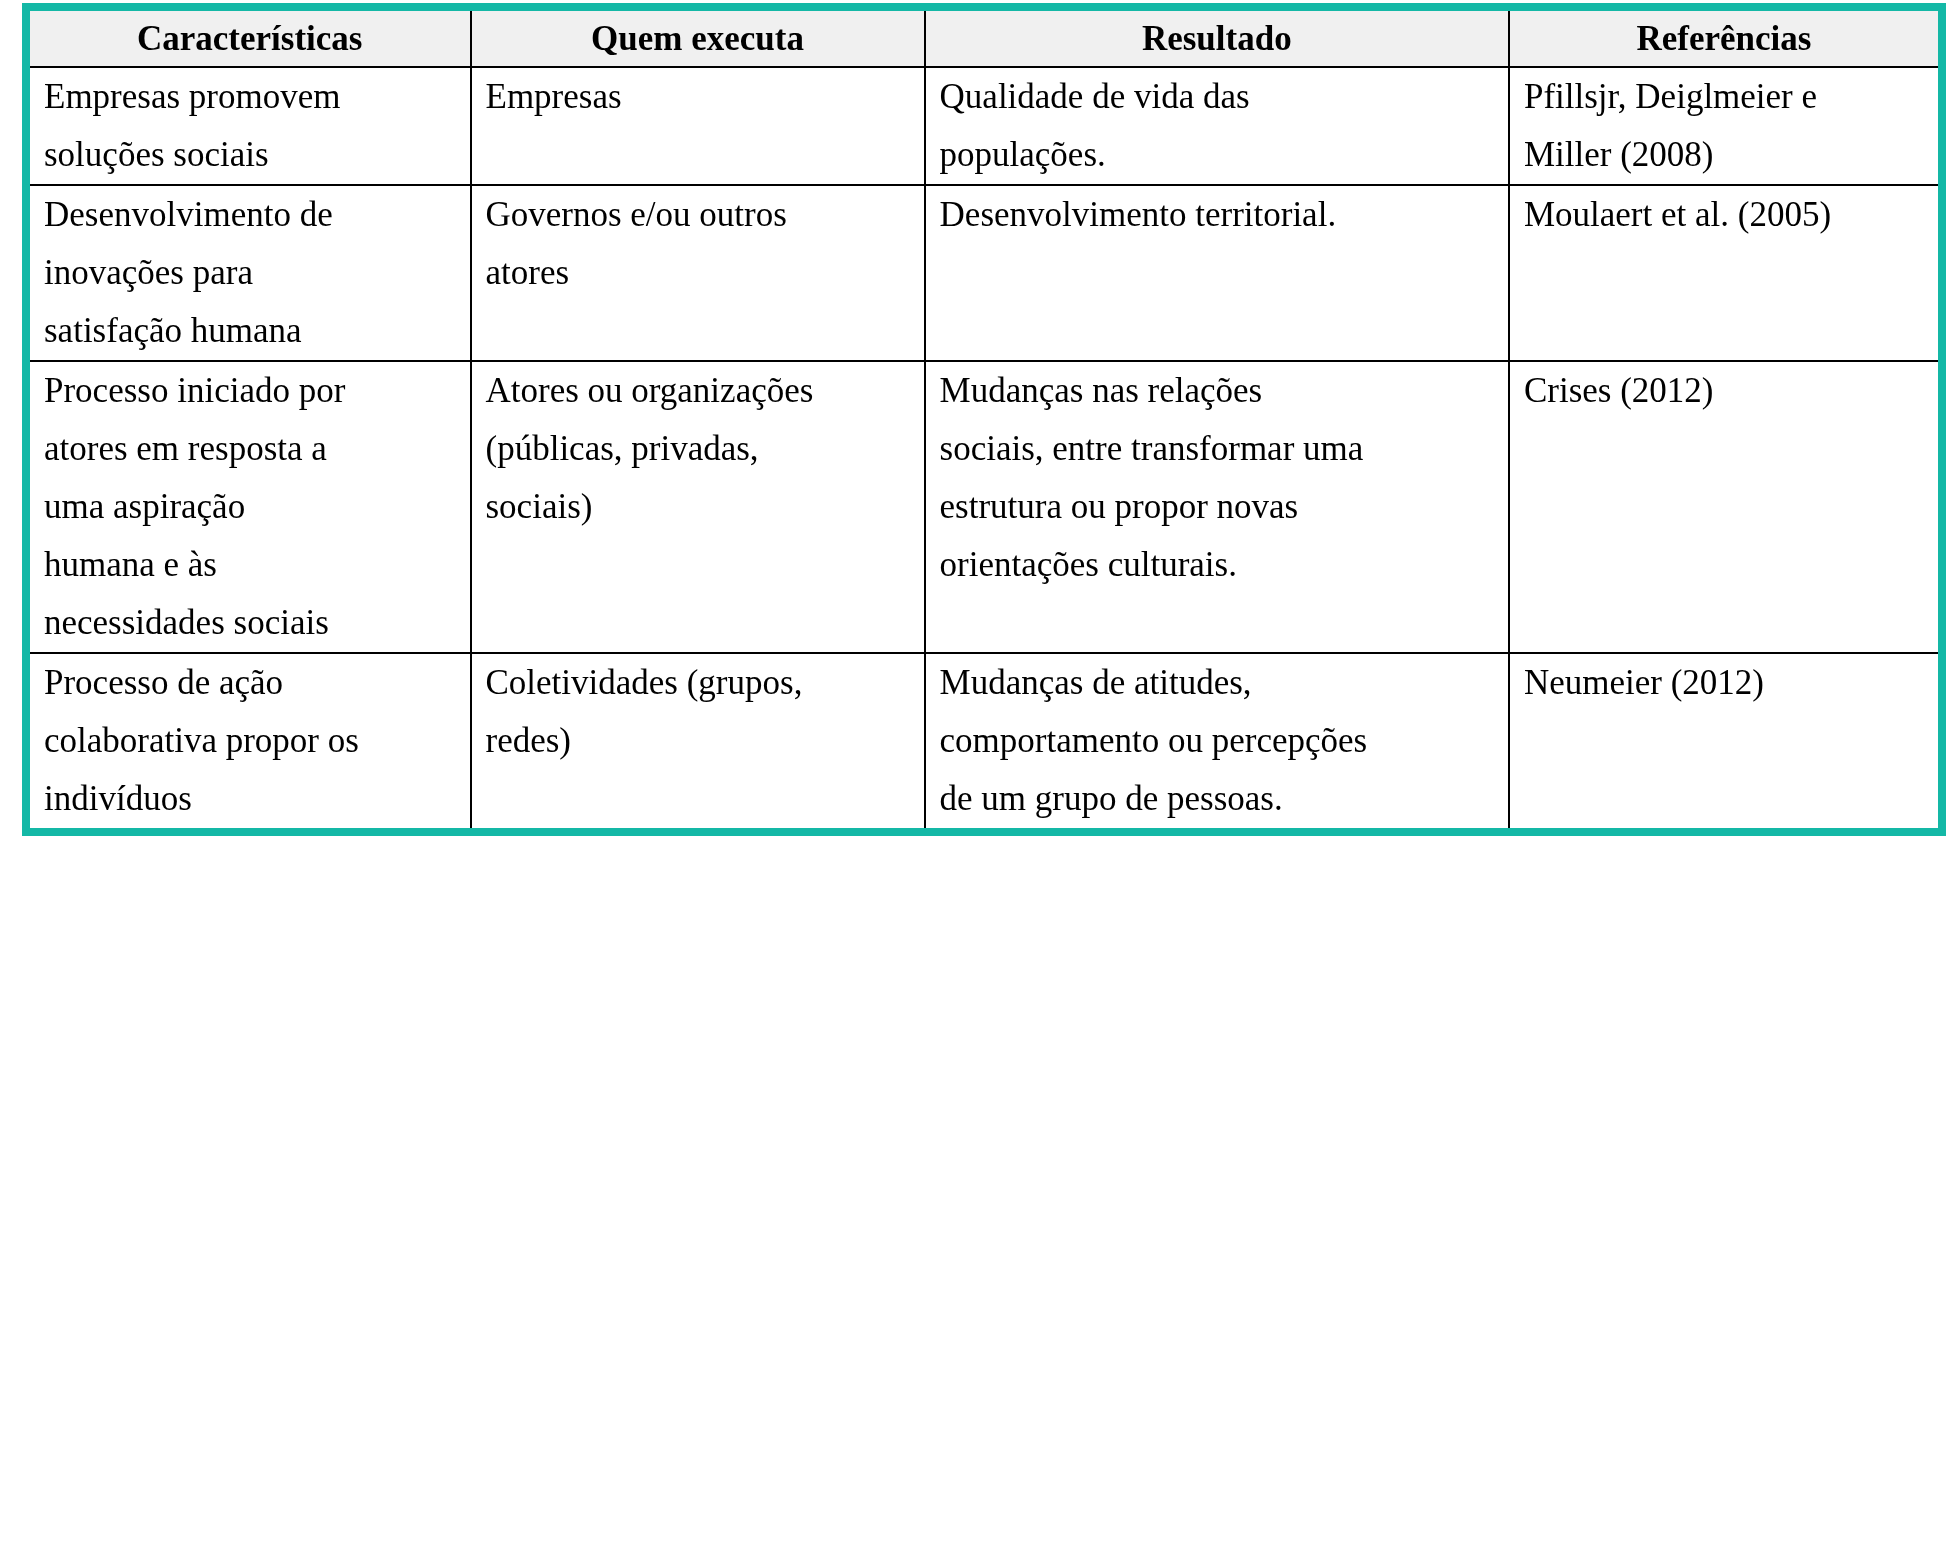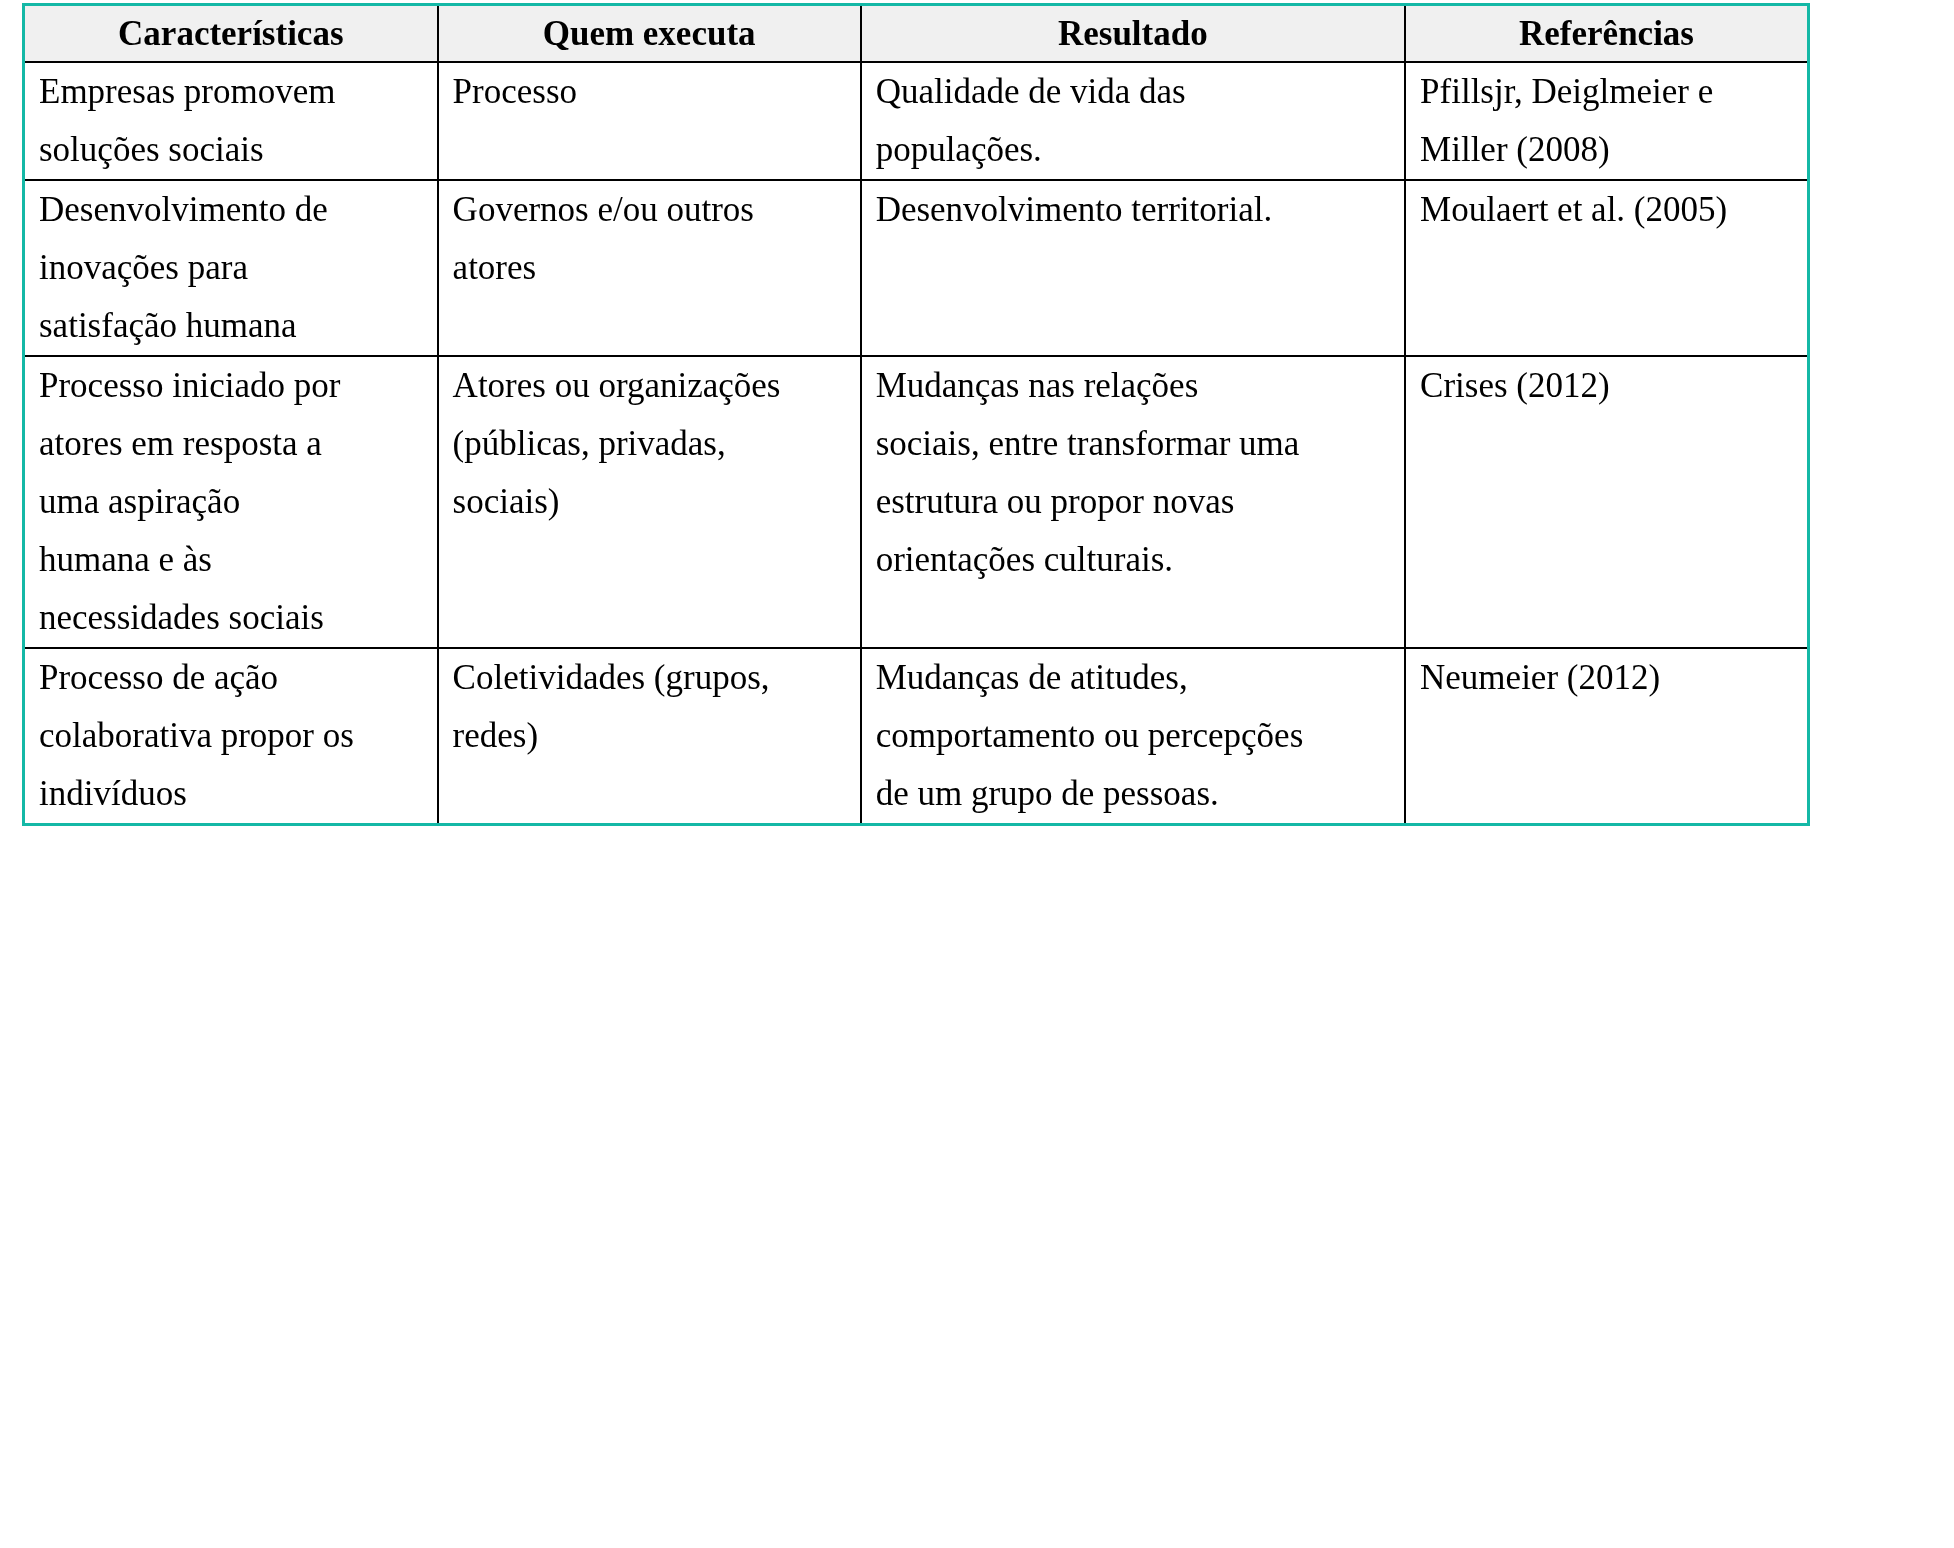--- a/index.html
+++ b/index.html
@@ -12,23 +12,23 @@
     height: 1548px;
     font-family: "Liberation Serif", "DejaVu Serif", serif;
     color: #000000;
     box-sizing: border-box;
   }
   .table-wrap {
     padding: 3px 0 0 22px;
   }
   table.doc-table {
     border-collapse: collapse;
-    width: 1788px;
+    width: 1924px;
     table-layout: fixed;
-    border: 3px solid #14b8a6;
+    border: 8px solid #14b8a6;
   }
   table.doc-table th,
   table.doc-table td {
     border: 2px solid #000000;
     vertical-align: top;
     font-size: 35px;
     line-height: 58px;
     padding: 0 10px 0 14px;
     white-space: pre-line;
     overflow: hidden;
@@ -67,21 +67,21 @@
         <th>Características</th>
         <th>Quem executa</th>
         <th>Resultado</th>
         <th>Referências</th>
       </tr>
     </thead>
     <tbody>
         <tr>
           <td>Empresas promovem
 soluções sociais</td>
-          <td>Processo</td>
+          <td>Empresas</td>
           <td>Qualidade de vida das
 populações.</td>
           <td>Pfillsjr, Deiglmeier e
 Miller (2008)</td>
         </tr>
         <tr>
           <td>Desenvolvimento de
 inovações para
 satisfação humana</td>
           <td>Governos e/ou outros

